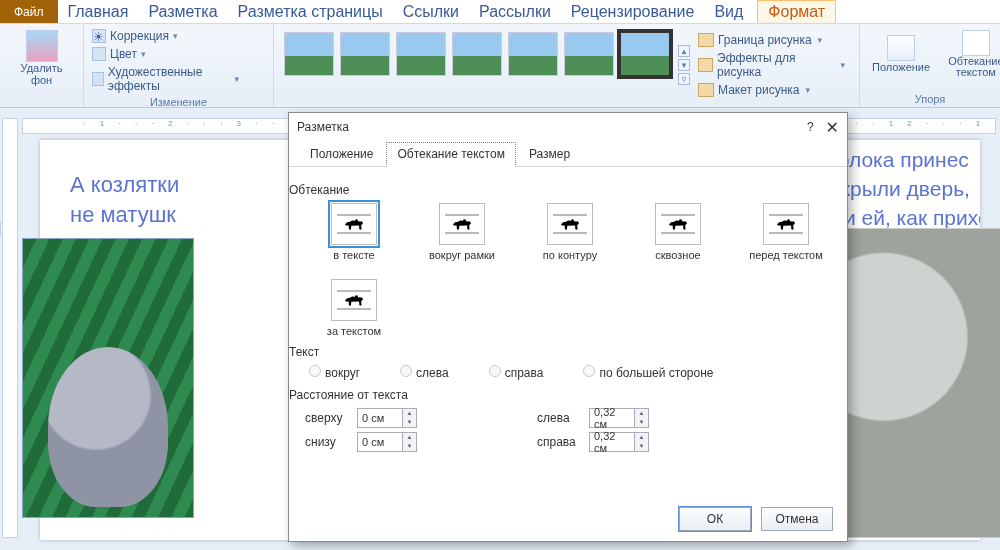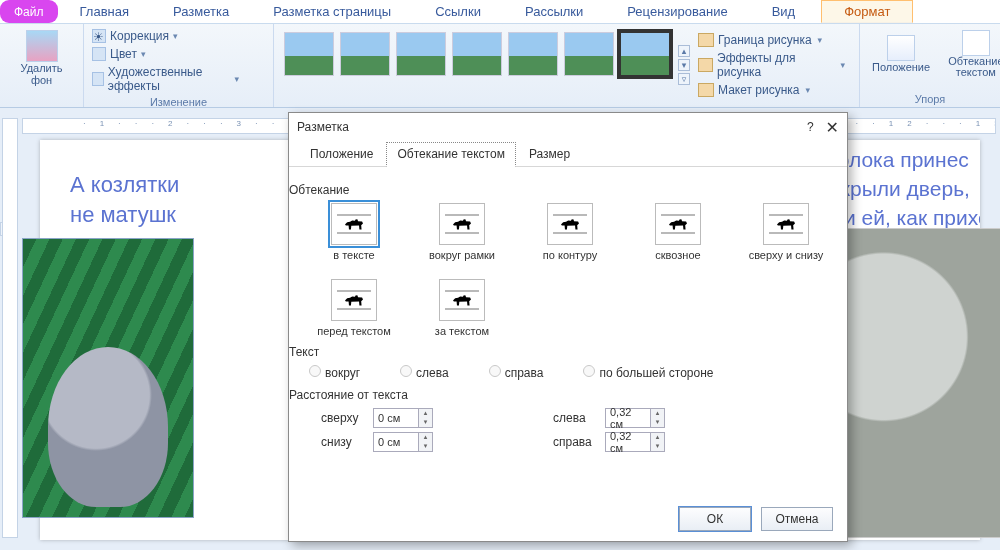--- a/index.html
+++ b/index.html
@@ -1,21 +1,21 @@
 <!DOCTYPE html>
 <html><head>
 <meta charset="utf-8">
 <style>
   * { box-sizing: border-box; font-family: "Segoe UI", Tahoma, sans-serif; }
   body { margin:0; width:1000px; height:550px; overflow:hidden; background:#fff; font-size:12px; color:#333; }
 
   
   .tabbar { height:24px; display:flex; align-items:stretch; background:#fff; border-bottom:1px solid #c9dbee; }
-  .tabbar .file { background:#d946ef; color:#fff; padding:0 14px; display:flex; align-items:center; font-size:12px;border-radius:9px; }
-  .tabbar .tab { padding:0 22px; display:flex; align-items:center; color:#385a9c; font-size:13px; cursor:default; }
+  .tabbar .file { background:#a16207; color:#fff; padding:0 14px; display:flex; align-items:center; font-size:12px; }
+  .tabbar .tab { padding:0 10px; display:flex; align-items:center; color:#385a9c; font-size:16px; cursor:default; }
   .tabbar .tab.sel { border:1px solid #ffbf6f; border-bottom:1px solid #f7f1e6; background:#fdf7e8; color:#c55a11; }
   .tabbar .divider { width:4px; }
 
   
   .ribbon { height:84px; background:linear-gradient(#f3f7fb,#e6eef8); border-bottom:1px solid #b6cbe4; display:flex; position:relative; }
   .group { border-right:1px solid #cbdaef; padding:4px 6px 2px 6px; display:flex; flex-direction:column; justify-content:space-between; }
   .group-title { text-align:center; color:#5b7aa8; font-size:11px; padding-top:2px; }
   .big-btn { display:flex; flex-direction:column; align-items:center; justify-content:center; padding:2px 6px; color:#3a5a8a; }
   .big-btn .ic { width:32px; height:32px; background:#fff; border:1px solid #bcd0ea; }
   .mini-row { display:flex; align-items:center; gap:4px; color:#3a5a8a; padding:1px 2px; }
@@ -55,21 +55,21 @@
   .wrap-item { display:flex; flex-direction:column; align-items:center; width:90px; }
   .wrap-ic { width:46px; height:42px; border:1px solid #bbb; background:#fff; display:flex; flex-direction:column; justify-content:center; align-items:center; gap:2px; position:relative; }
   .wrap-ic.sel { outline:2px solid #3a8fd8; outline-offset:1px; }
   .wrap-ic .ln { width:34px; height:2px; background:#b9b9b9; }
   .wrap-ic .dog { width:18px; height:12px; background:#000; position:relative; clip-path: polygon(0% 55%, 12% 35%, 28% 32%, 40% 20%, 55% 22%, 60% 10%, 70% 12%, 72% 28%, 95% 30%, 100% 45%, 90% 60%, 92% 95%, 80% 95%, 78% 62%, 35% 65%, 33% 95%, 22% 95%, 20% 62%, 5% 62%); }
   .wrap-cap { font-size:11px; text-align:center; margin-top:4px; }
   .fs { margin-top:8px; }
   .radio-row { display:flex; gap:40px; margin:6px 0 6px 20px; align-items:center; }
   .radio { width:12px; height:12px; border:1px solid #9a9a9a; border-radius:50%; display:inline-block; margin-right:4px; background:#f4f4f4; }
   .radio.dis { opacity:.55; }
-  .num-row { display:flex; gap:120px; margin:4px 0 4px 32px; align-items:center; }
+  .num-row { display:flex; gap:120px; margin:4px 0 4px 16px; align-items:center; }
   .num-pair { display:flex; align-items:center; gap:8px; }
   .num-input { width:60px; height:20px; border:1px solid #aab; background:#fff; display:flex; align-items:center; }
   .num-input span { flex:1; padding:0 4px; font-size:11px; }
   .spin { width:14px; display:flex; flex-direction:column; }
   .spin div { height:9px; border-left:1px solid #aab; font-size:7px; text-align:center; line-height:8px; color:#666; background:#f1f3f6; }
   .dlg-foot { position:absolute; bottom:10px; right:14px; display:flex; gap:10px; }
   .btn { min-width:72px; height:24px; border:1px solid #9aa8bb; background:linear-gradient(#fdfdfe,#e9eef5); font-size:12px; display:flex; align-items:center; justify-content:center; }
   .btn.primary { outline:1px solid #5a8fd6; }
   .rcorner { position:absolute; left:0px; top:114px; width:14px; height:14px; background:#eef3fa; border:1px solid #c4d3e6; font-size:8px; text-align:center; color:#6c87ab; }
 </style>
@@ -244,28 +244,20 @@
               <div class="ln"></div>
             </div>
             <div class="wrap-cap">сквозное</div>
           </div>
         <div class="wrap-item">
             <div class="wrap-ic">
               <div class="ln"></div>
               <div class="dog"></div>
               <div class="ln"></div>
             </div>
-            <div class="wrap-cap">сверху и снизу</div>
-          </div>
-        <div class="wrap-item">
-            <div class="wrap-ic">
-              <div class="ln"></div>
-              <div class="dog"></div>
-              <div class="ln"></div>
-            </div>
             <div class="wrap-cap">перед текстом</div>
           </div>
         <div class="wrap-item">
             <div class="wrap-ic">
               <div class="ln"></div>
               <div class="dog"></div>
               <div class="ln"></div>
             </div>
             <div class="wrap-cap">за текстом</div>
           </div>

